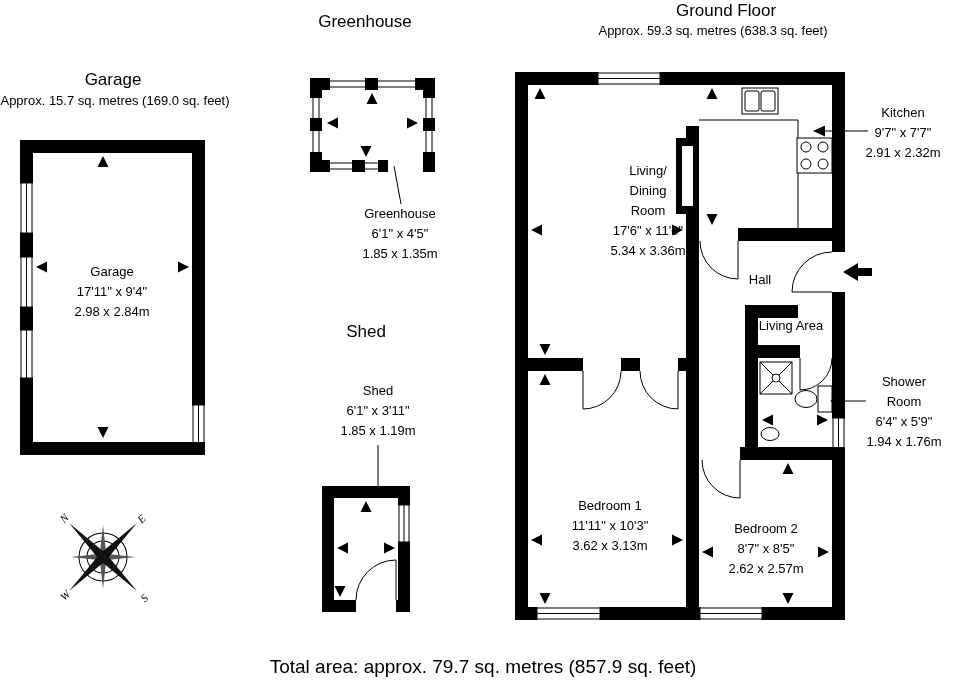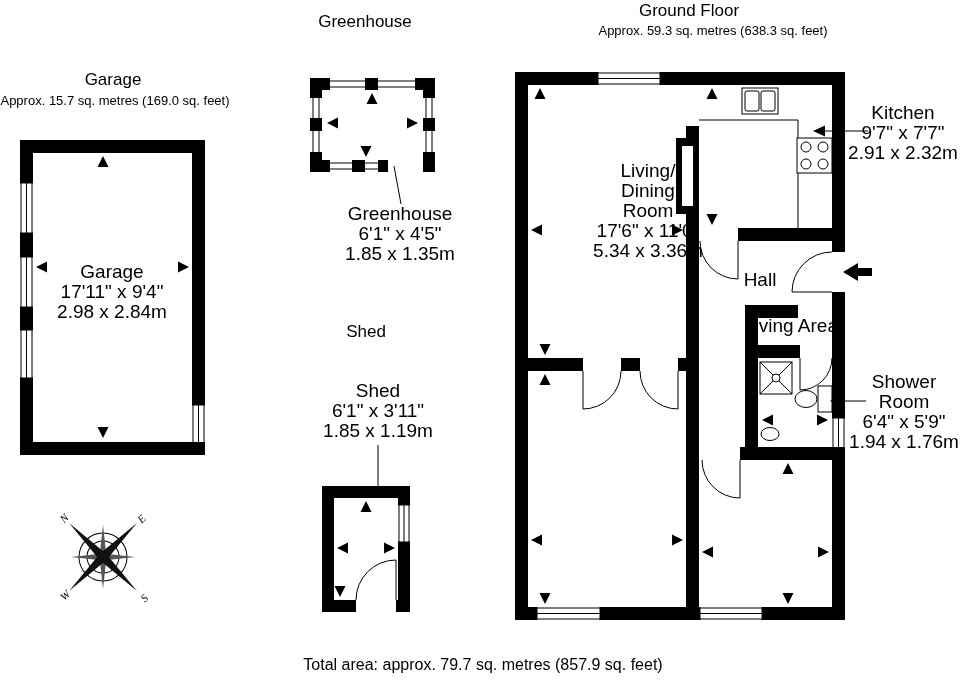--- a/index.html
+++ b/index.html
@@ -3,22 +3,22 @@
 <meta charset="utf-8">
 <style>
   * { margin:0; padding:0; box-sizing:border-box; }
   html,body { background:#ffffff; }
   body { font-family:"Liberation Sans", sans-serif; color:#111; }
   .canvas { position:relative; width:977px; height:681px; background:#fff; overflow:hidden; }
   .plan-svg { position:absolute; left:0; top:0; }
   .label { position:absolute; transform:translateX(-50%); text-align:center; white-space:nowrap; color:#000; }
   .title { font-size:17px; }
   .area  { font-size:13px; }
-  .room-label { font-size:19px; line-height:20px; }
-  .footer-label { font-size:16px; }
+  .room-label { font-size:13px; line-height:20px; }
+  .footer-label { font-size:19px; }
   .thin  { stroke:#000; stroke-width:1; fill:none; }
   .thinf { stroke:#000; stroke-width:1; fill:#fff; }
   .compass-letter { font:italic 11px "Liberation Serif", serif; fill:#000; text-anchor:middle; }
 </style>
 </head>
 <body>
 
 <div class="canvas">
 
 <svg class="plan-svg" width="977" height="681" viewBox="0 0 977 681">
@@ -206,21 +206,21 @@
       <text class="compass-letter" x="49" y="561">W</text>
     </g>
   </g>
 </svg>
 
   <div class="label title" style="left:113px;top:70px">Garage</div>
   <div class="label area" style="left:115px;top:93px">Approx. 15.7 sq. metres (169.0 sq. feet)</div>
 
   <div class="label title" style="left:365px;top:12px">Greenhouse</div>
 
-  <div class="label title" style="left:689px;top:1px">Ground Floor</div>
+  <div class="label title" style="left:726px;top:1px">Ground Floor</div>
   <div class="label area" style="left:713px;top:23px">Approx. 59.3 sq. metres (638.3 sq. feet)</div>
 
   <div class="label title" style="left:366px;top:322px">Shed</div>
 
   <div class="label room-label" style="left:112px;top:262px">
     <div>Garage</div>
     <div>17'11" x 9'4"</div>
     <div>2.98 x 2.84m</div>
   </div>
 
@@ -258,17 +258,27 @@
     <div>Living Area</div>
   </div>
 
   <div class="label room-label" style="left:904px;top:372px">
     <div>Shower</div>
     <div>Room</div>
     <div>6'4" x 5'9"</div>
     <div>1.94 x 1.76m</div>
   </div>
 
-
+  <div class="label room-label" style="left:610px;top:496px">
+    <div>Bedroom 1</div>
+    <div>11'11" x 10'3"</div>
+    <div>3.62 x 3.13m</div>
+  </div>
+
+  <div class="label room-label" style="left:766px;top:519px">
+    <div>Bedroom 2</div>
+    <div>8'7" x 8'5"</div>
+    <div>2.62 x 2.57m</div>
+  </div>
 
   <div class="label footer-label" style="left:483px;top:656px">Total area: approx. 79.7 sq. metres (857.9 sq. feet)</div>
 
 </div>
 
 </body></html>

